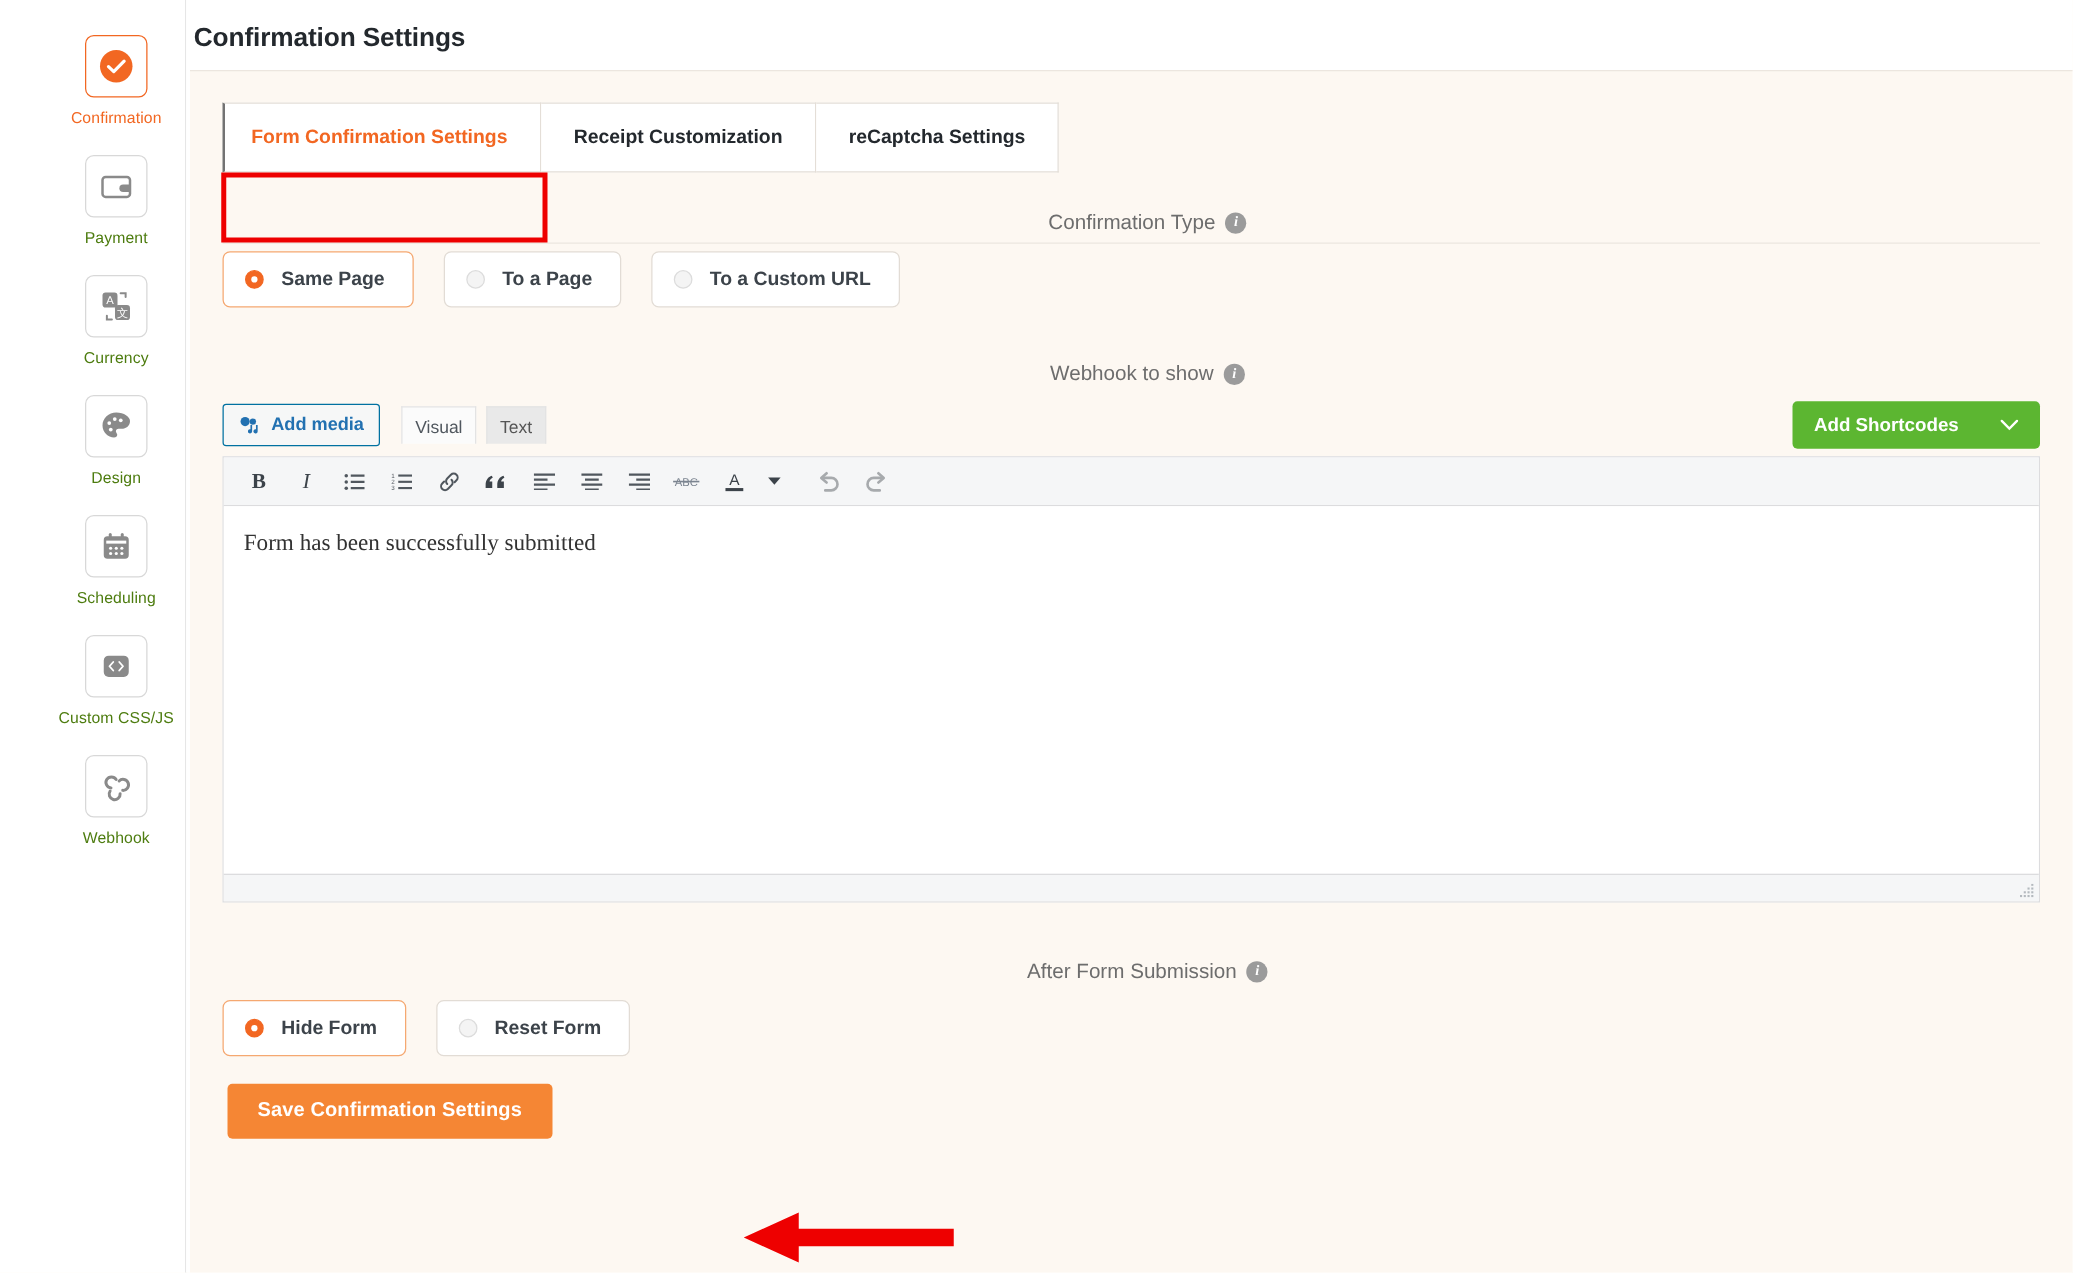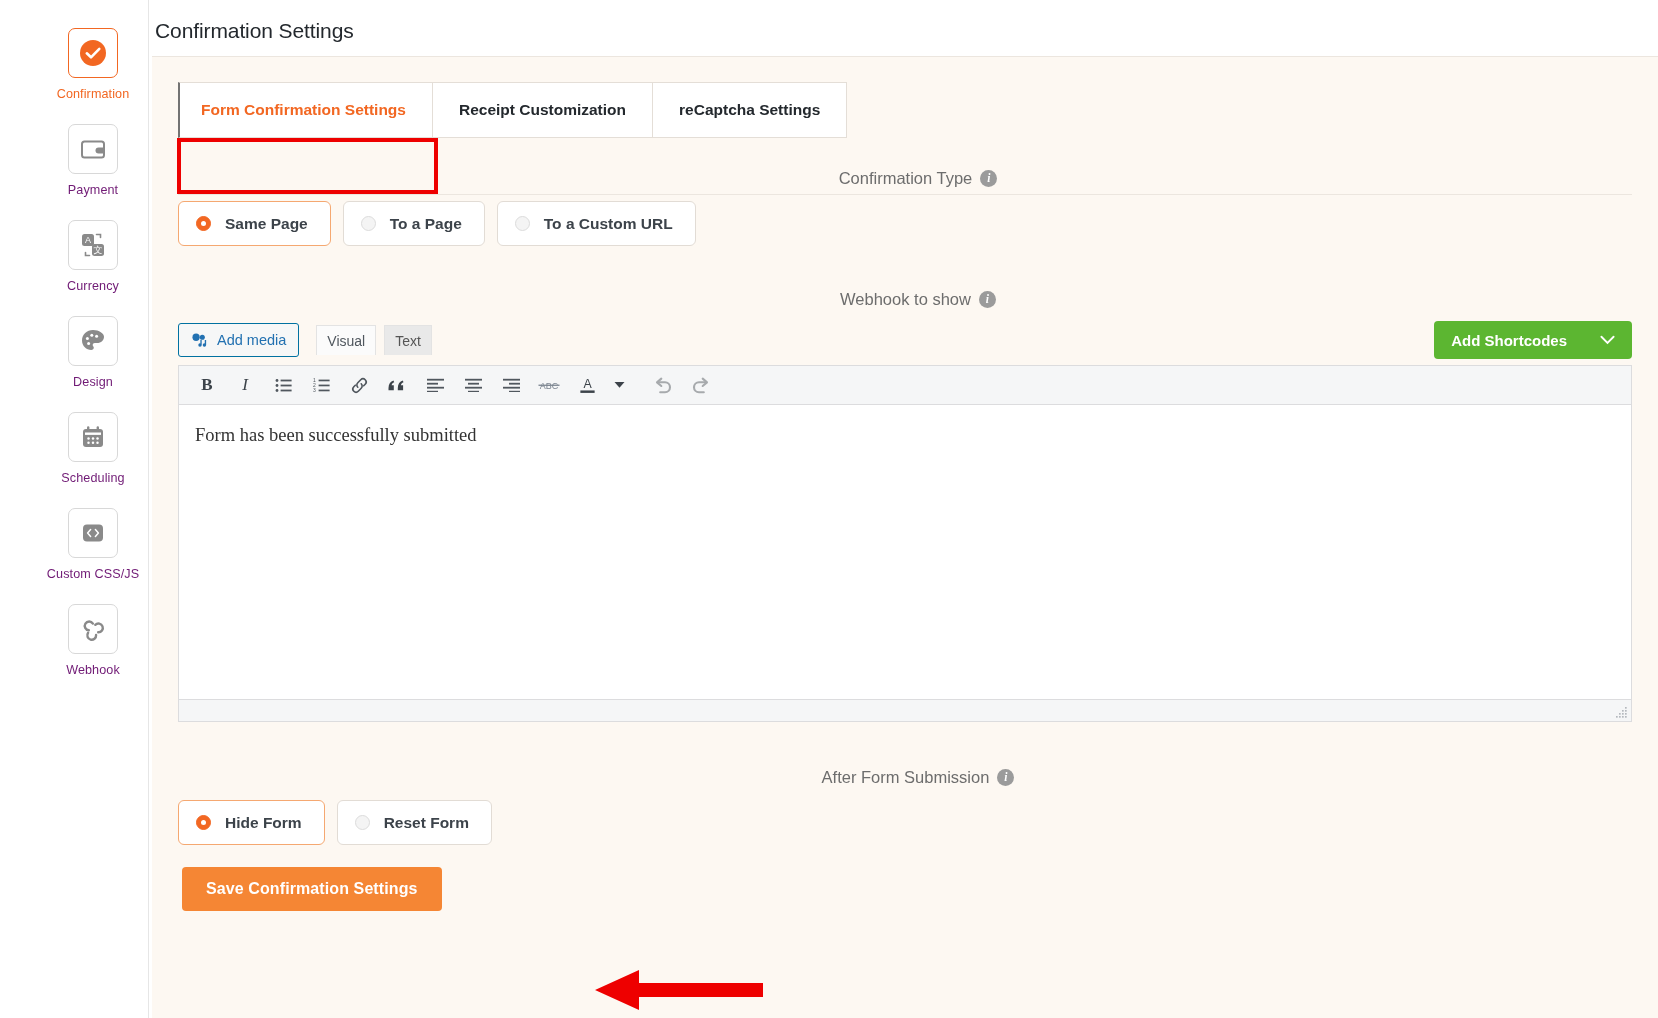--- a/index.html
+++ b/index.html
@@ -21,30 +21,30 @@
   .side-item {
     width: 100%; display: flex; flex-direction: column; align-items: center;
     margin-bottom: 23px; cursor: pointer;
   }
   .side-icon {
     width: 50px; height: 50px; border: 1px solid #d8d8d8; border-radius: 7px;
     background: #fff; display: flex; align-items: center; justify-content: center;
   }
   .side-item.active .side-icon { border: 1.5px solid #f26722; }
   .side-label {
-    font-size: 12.6px; color: #701a75; margin-top: 9px; letter-spacing: .1px;
+    font-size: 12.6px; color: #4d7c0f; margin-top: 9px; letter-spacing: .1px;
     white-space: nowrap;
   }
   .side-item.active .side-label { color: #f26722; }
   .icon-gray { fill: #8a8a8a; }
 
   
   #main { position: absolute; left: 149px; top: 0; right: 0; bottom: 0; background:#fff; }
   #page-title {
-    font-size: 21px; font-weight: normal; color: #23282d;
+    font-size: 21px; font-weight: bold; color: #23282d;
     padding: 19px 0 0 3px; margin-left: 3px; letter-spacing: -0.1px;
   }
   #panel {
     position: absolute; left: 3px; right: 0; top: 56px; bottom: 0;
     background: #fdf8f2; border-top: 1px solid #ece6df;
   }
   
   #tabbar { display: flex; height: 56px; margin: 25px 0 0 26px; }
   .tab {
     display: flex; align-items: center; justify-content: center;
@@ -63,21 +63,21 @@
     display: flex; align-items: center; gap: 8px;
     font-size: 16.5px; color: #6d6d6d; margin: 0 0 13px 26px; justify-content: center;
   }
   .info-i {
     display: inline-flex; align-items: center; justify-content: center;
     width: 17px; height: 17px; border-radius: 50%; background: #9b9b9b;
     color: #fff; font-size: 11.5px; font-style: italic; font-weight: bold;
     font-family: "Liberation Serif", serif; line-height: 1;
   }
   
-  .pill-row { display: flex; gap: 12px; margin-left: 26px; }
+  .pill-row { display: flex; gap: 24px; margin-left: 26px; }
   .pill {
     display: flex; align-items: center; gap: 14px;
     height: 45px; padding: 0 22px 0 17px;
     border: 1px solid #e2dcd5; border-radius: 6px; background: #fff;
     font-size: 15.5px; font-weight: bold; color: #3c434a; cursor: pointer;
     white-space: nowrap;
   }
   .pill.selected { border-color: #f5a871; }
   .radio {
     width: 15px; height: 15px; border-radius: 50%;
@@ -88,21 +88,21 @@
   .pill.selected .radio::after {
     content: ""; width: 5px; height: 5px; border-radius: 50%; background: #fff;
   }
   
   #editor-head {
     display: flex; align-items: center; margin: 0 26px 0 26px; height: 36px;
   }
   #add-media {
     display: flex; align-items: center; gap: 9px;
     height: 34px; padding: 0 12px; border: 1px solid #0071a1; border-radius: 3px;
-    background: #f6f7f7; color: #2271b1; font-size: 14.5px; cursor: pointer;
+    background: #f6f7f7; color: #2271b1; font-size: 14.5px; cursor: pointer; font-weight: bold;
   }
   .vt-btn {
     height: 30px; padding: 0 10px; display: flex; align-items: center;
     font-size: 14px; color: #50575e; border: 1px solid #e3e3e3;
     border-bottom: none; background: #fbfbfb; cursor: pointer;
   }
   .vt-btn.inactive { background: #e9e9e9; color: #555; }
   #shortcodes-btn {
     margin-left: auto; display: flex; align-items: center; gap: 33px;
     height: 38px; padding: 0 17px; border-radius: 4px; border: none;

